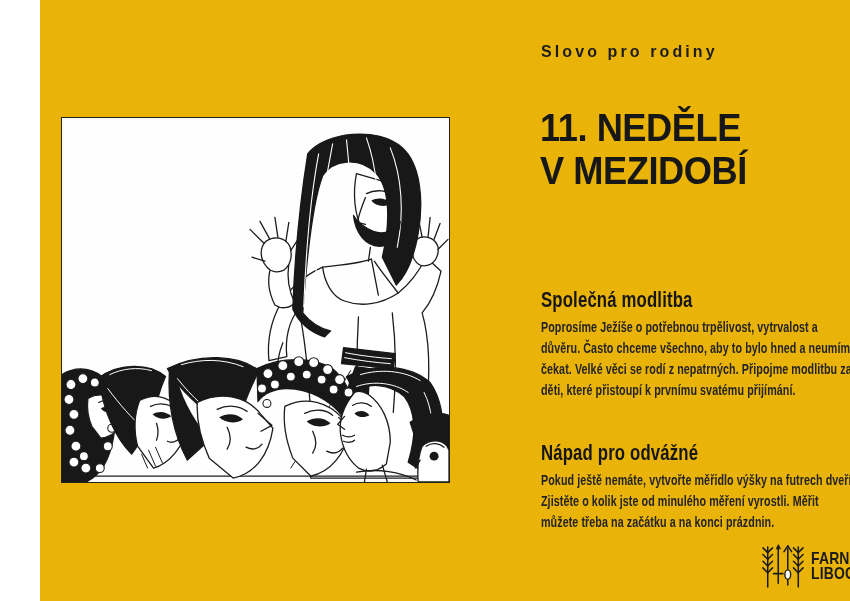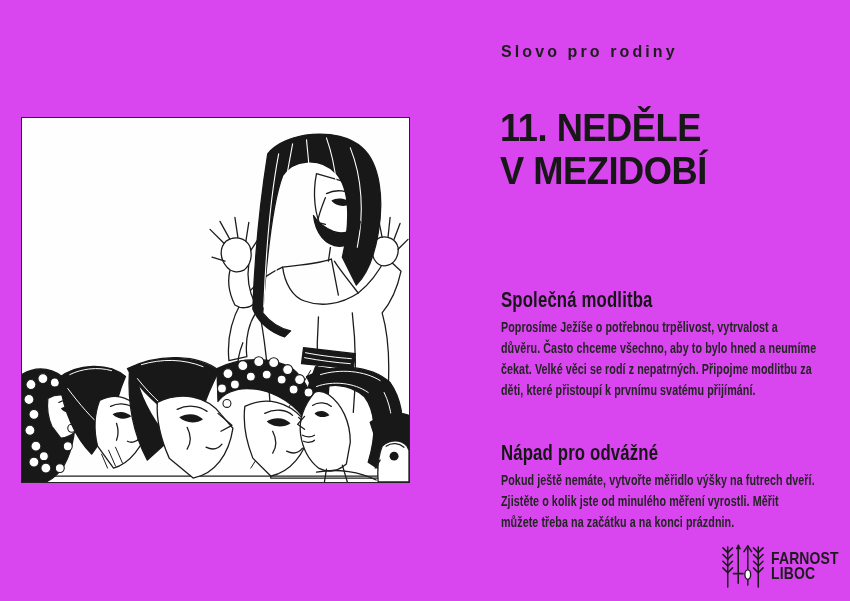--- a/index.html
+++ b/index.html
@@ -1,21 +1,21 @@
 <!DOCTYPE html>
 <html><head>
 <meta charset="utf-8">
 <style>
   html,body{margin:0;padding:0;}
   body{
     width:850px;height:601px;background:#ffffff;position:relative;overflow:hidden;
     font-family:"Liberation Sans","DejaVu Sans",sans-serif;color:#1b1b1b;
     -webkit-font-smoothing:antialiased;
   }
-  .page{position:absolute;inset:0;background:#d946ef;}
+  .page{position:absolute;inset:0;background:#eab308;margin-left:40px;}
 
   
   .illustration-frame{
     position:absolute;left:21px;top:117px;width:389px;height:366px;
     border:1.5px solid #222;box-sizing:border-box;background:#fefefe;
   }
   .illustration-frame svg{display:block;width:100%;height:100%;}
 
   
   .kicker{

